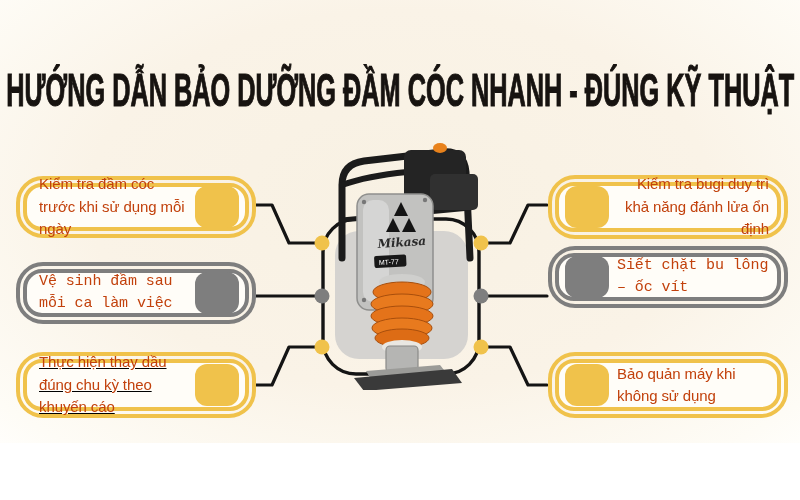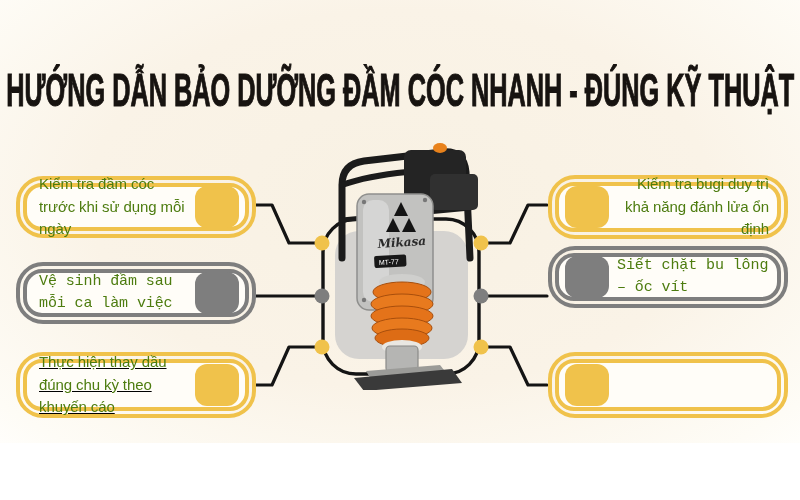--- a/index.html
+++ b/index.html
@@ -29,21 +29,21 @@
     box-sizing:border-box; width:100%; height:100%;
     border:4px solid; border-radius:19px; background:#FFFDF8;
     display:flex; align-items:center; gap:8px; padding:4px 6px;
   }
   .card.yellow .card-inner { border-color:#F0C24B; }
   .card.gray   .card-inner { border-color:#7E7E7E;font-family:Liberation Mono, monospace; }
   .icon-square { width:44px; height:42px; border-radius:12px; flex:0 0 auto; }
   .card.yellow .icon-square { background:#F0C24B; }
   .card.gray   .icon-square { background:#7E7E7E; }
   .card-text {
-    flex:1 1 auto; font-size:15px; line-height:1.5; color:#4d7c0f; letter-spacing:-0.1px;
+    flex:1 1 auto; font-size:15px; line-height:1.5; color:#c2410c; letter-spacing:-0.1px;
   }
   .card.left-side  .card-text { padding-left:6px; }
   .card.right-side .card-text { padding-right:2px; }
   .c-l1 { left:16px;  top:176px; height:62px; }
   .c-l2 { left:16px;  top:262px; height:62px; }
   .c-l3 { left:16px;  top:352px; height:66px;text-decoration:underline; }
   .c-r1 { left:548px; top:175px; height:64px;text-align:right; }
   .c-r2 { left:548px; top:246px; height:62px; }
   .c-r3 { left:548px; top:352px; height:66px; }
   
@@ -154,16 +154,17 @@
   </div>
   <div class="card gray right-side c-r2">
     <div class="card-inner">
       <div class="icon-square"></div>
       <div class="card-text">Siết chặt bu lông – ốc vít</div>
     </div>
   </div>
   <div class="card yellow right-side c-r3">
     <div class="card-inner">
       <div class="icon-square"></div>
+      <div class="card-text">Bảo quản máy khi không sử dụng</div>
     </div>
   </div>
 
 </div>
 
 </body></html>

